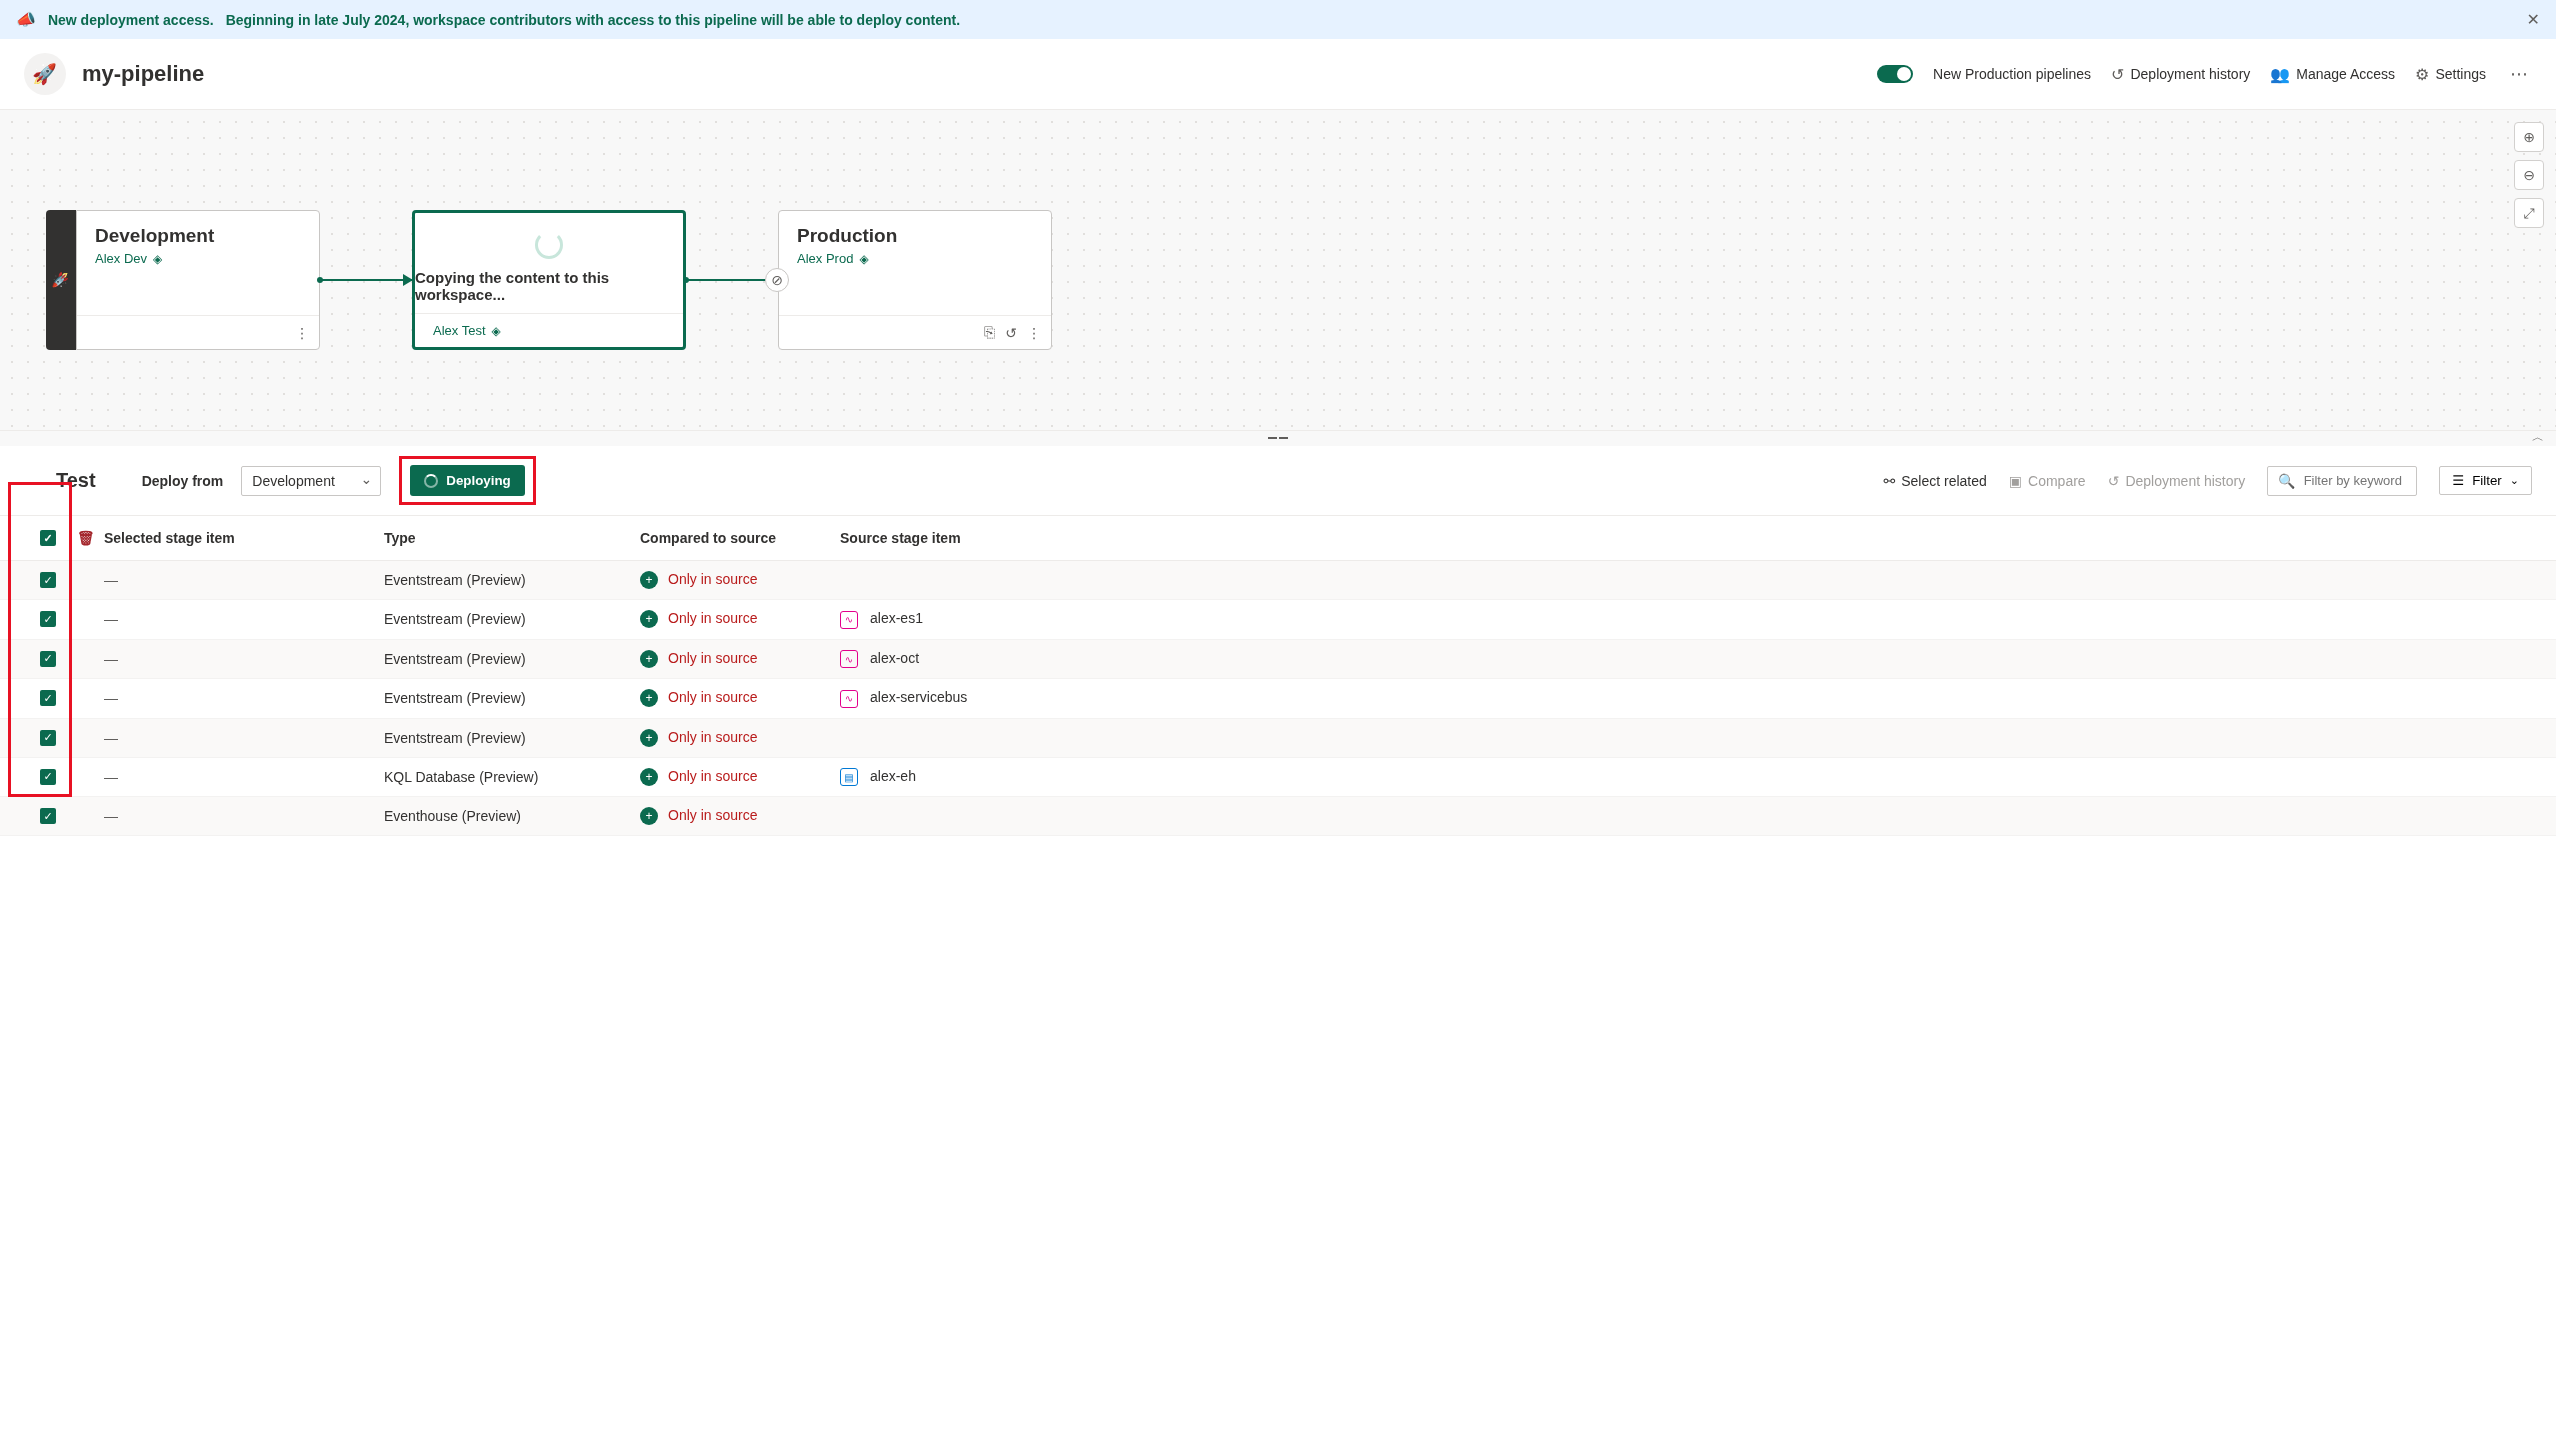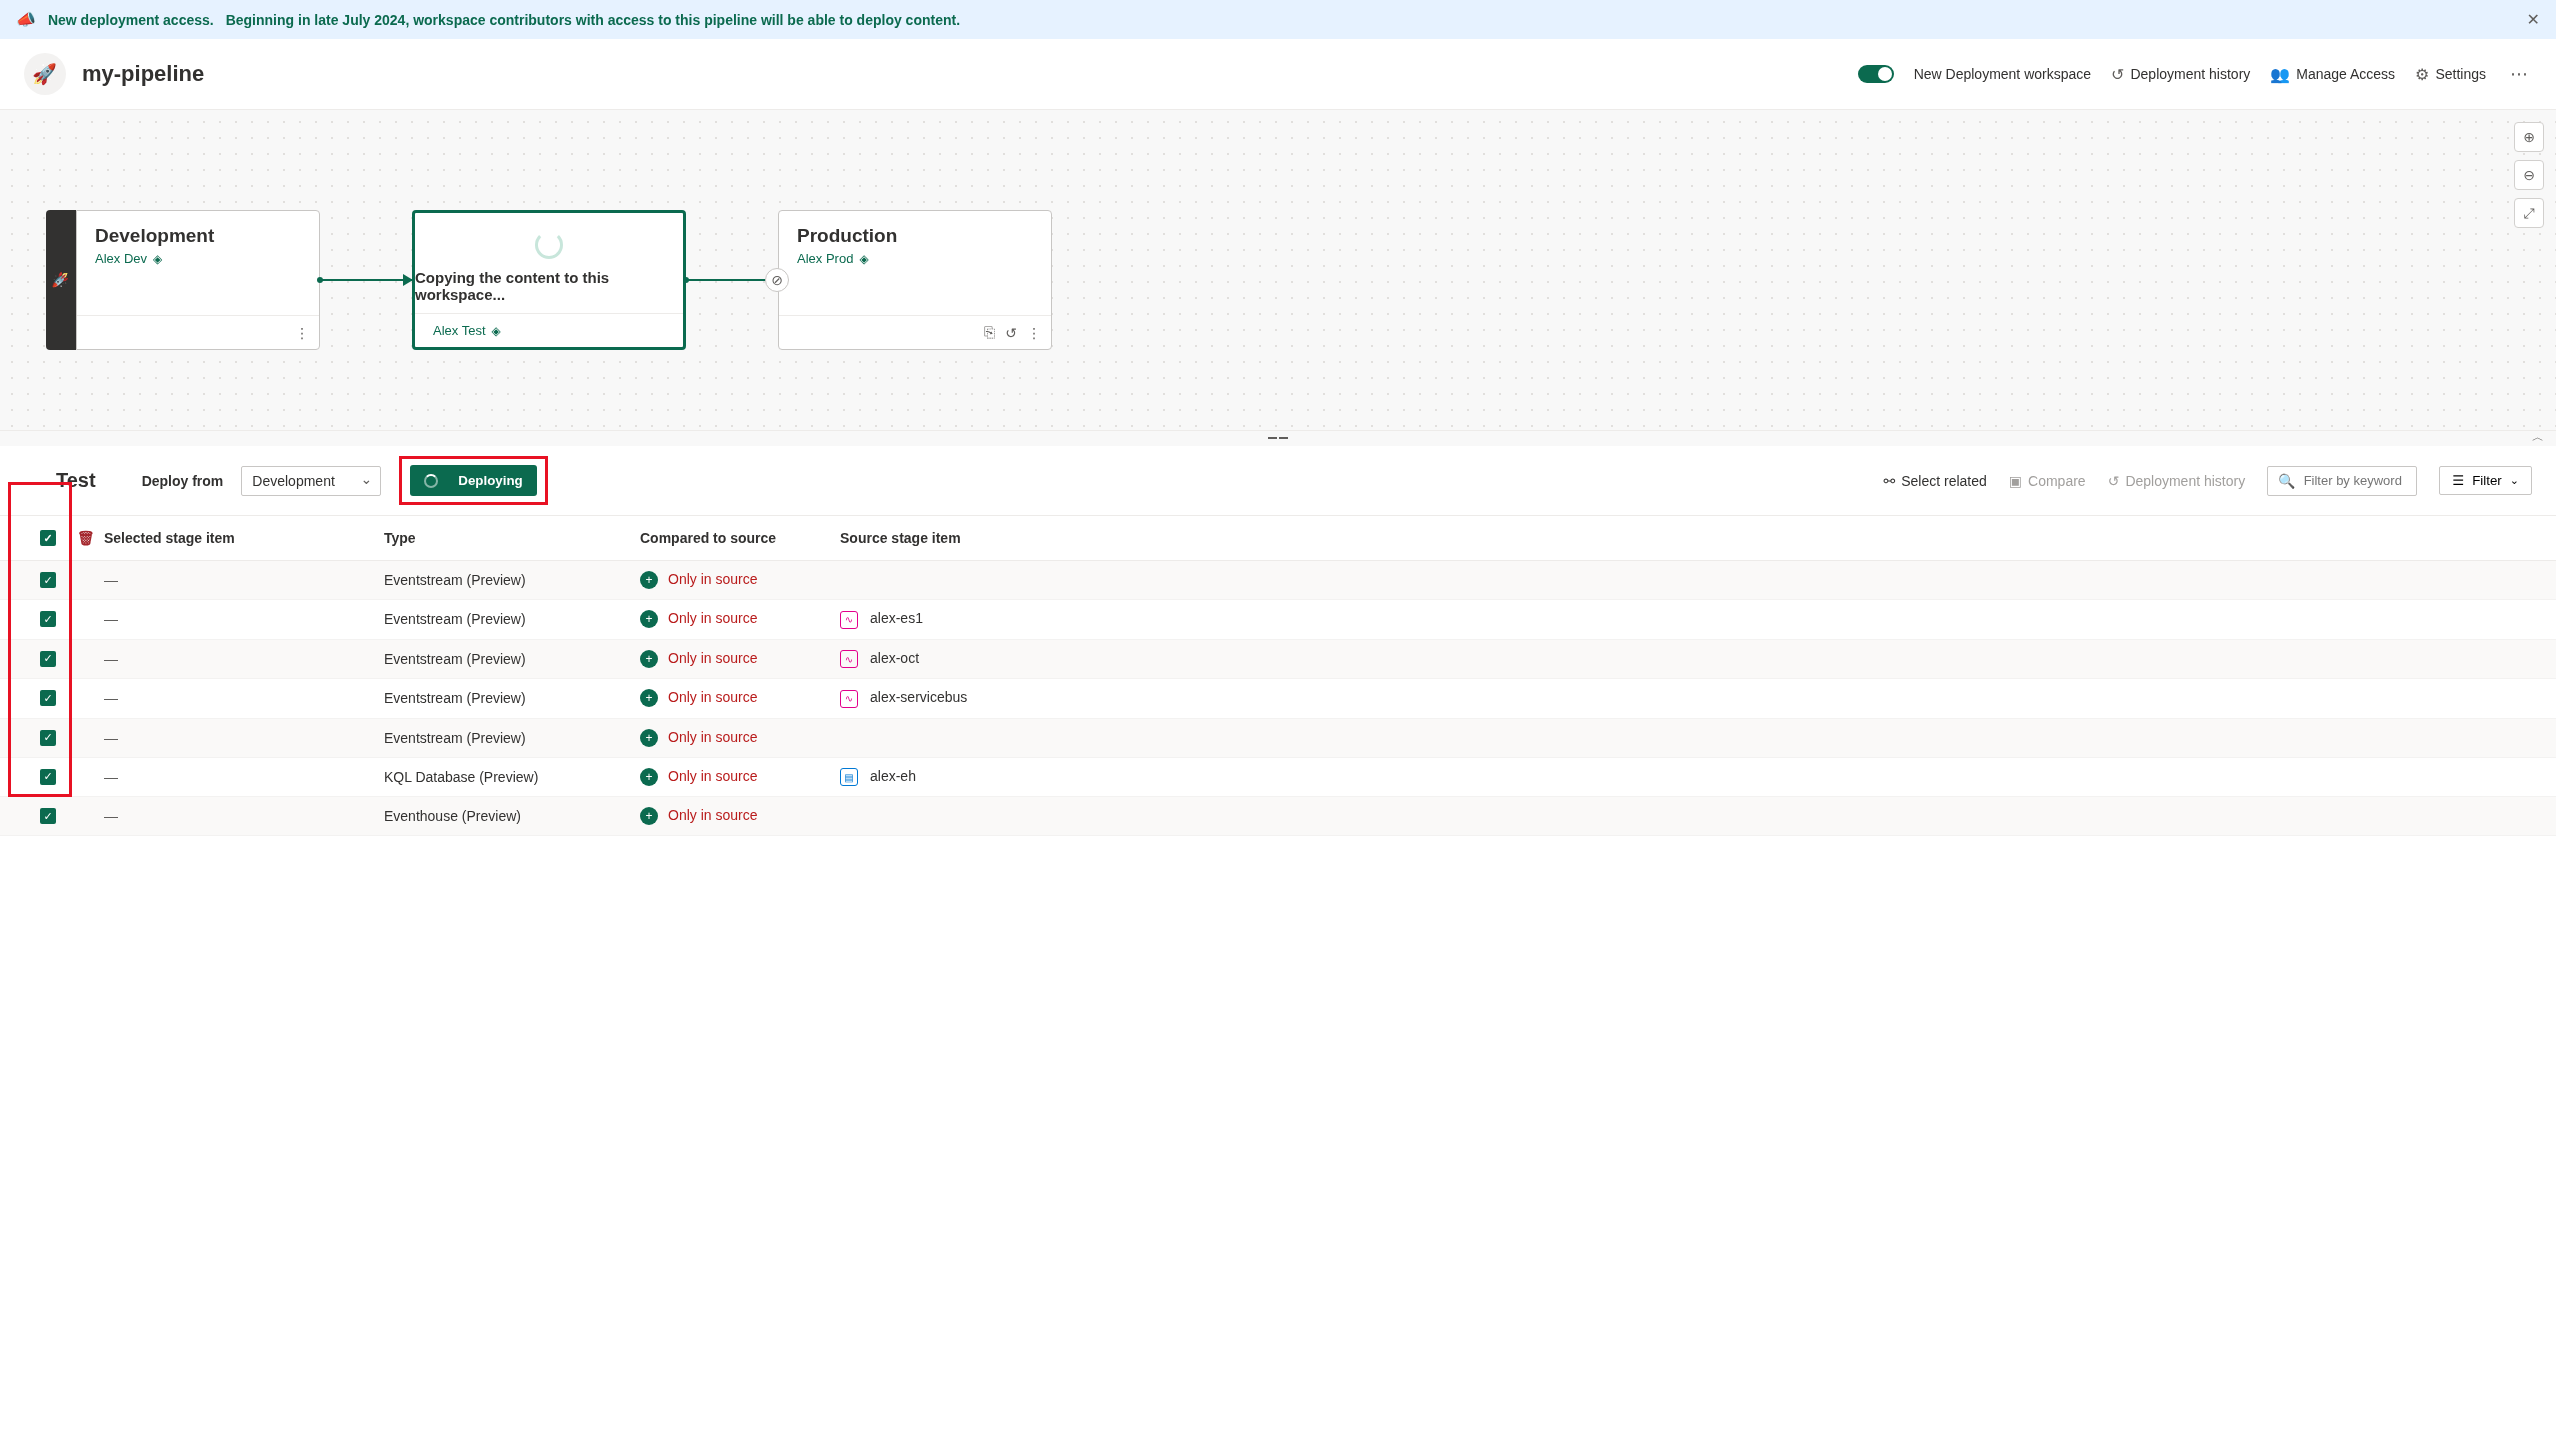--- a/index.html
+++ b/index.html
@@ -53,21 +53,21 @@
 .drag-handle { width:20px; height:4px; display:flex; gap:2px; }
 .drag-handle span { flex:1; height:2px; background:#605e5c; }
 .collapse-caret { position:absolute; right:12px; top:-2px; font-size:12px; color:#605e5c; cursor:pointer; }
 
 .toolbar { display:flex; align-items:center; padding:10px 24px 10px 56px; gap:18px; border-bottom:1px solid #edebe9; }
 .toolbar-title { font-size:20px; font-weight:600; margin-right:28px; }
 .deploy-from-label { font-weight:600; }
 .select { border:1px solid #c8c6c4; border-radius:2px; padding:6px 28px 6px 10px; min-width:140px; position:relative; cursor:pointer; background:#fff; }
 .select::after { content:'⌄'; position:absolute; right:8px; top:4px; color:#605e5c; font-size:14px; }
 .deploy-btn-wrap { border:3px solid #e81123; padding:6px 8px; }
-.deploy-btn { background:#0b6a4f; color:#fff; border:none; padding:8px 14px; border-radius:3px; font-weight:600; display:flex; align-items:center; gap:20px; cursor:pointer; }
+.deploy-btn { background:#0b6a4f; color:#fff; border:none; padding:8px 14px; border-radius:3px; font-weight:600; display:flex; align-items:center; gap:8px; cursor:pointer; }
 .deploy-spinner { width:14px; height:14px; border:2px solid rgba(255,255,255,0.5); border-top-color:#fff; border-radius:50%; animation:spin 1s linear infinite; }
 .toolbar-right { margin-left:auto; display:flex; align-items:center; gap:22px; }
 .toolbar-link { display:flex; align-items:center; gap:6px; cursor:pointer; color:#323130; }
 .toolbar-link.disabled { color:#a19f9d; cursor:default; }
 .search-box { border:1px solid #c8c6c4; border-radius:2px; padding:6px 10px; display:flex; align-items:center; gap:8px; width:150px; }
 .search-box input { border:none; outline:none; width:100%; font-size:13px; }
 .filter-btn { border:1px solid #c8c6c4; border-radius:2px; padding:6px 12px; display:flex; align-items:center; gap:8px; cursor:pointer; background:#fff; }
 
 .table-wrap { position:relative; }
 .red-box { position:absolute; left:8px; top:-34px; width:64px; height:315px; border:3px solid #e81123; pointer-events:none; z-index:5; }
@@ -98,21 +98,21 @@
   <button class="banner-close">✕</button>
 </div>
 
 <div class="header">
   <div class="header-left">
     <div class="pipeline-icon">🚀</div>
     <div class="pipeline-title">my-pipeline</div>
   </div>
   <div class="header-right">
     <div class="toggle"></div>
-    <span>New Deployment workspace</span>
+    <span>New Production pipelines</span>
     <div class="header-link">
       <span class="header-icon">↺</span>
       <span>Deployment history</span>
     </div>
     <div class="header-link">
       <span class="header-icon">👥</span>
       <span>Manage Access</span>
     </div>
     <div class="header-link">
       <span class="header-icon">⚙</span>

